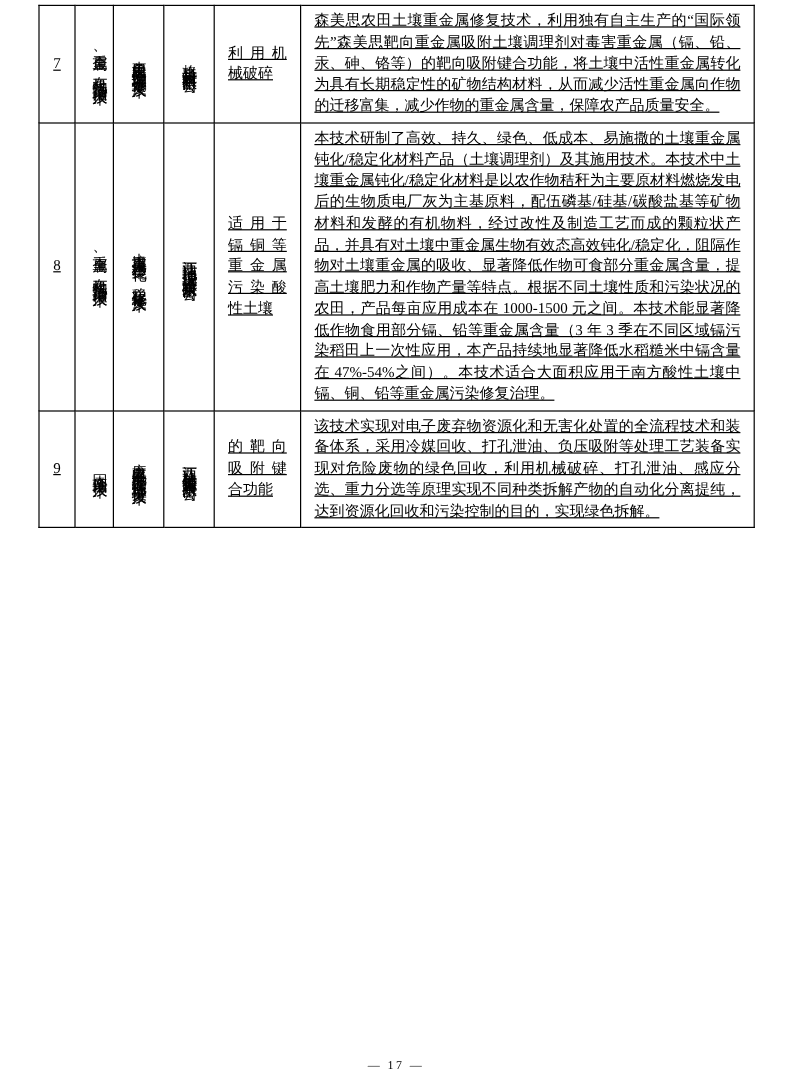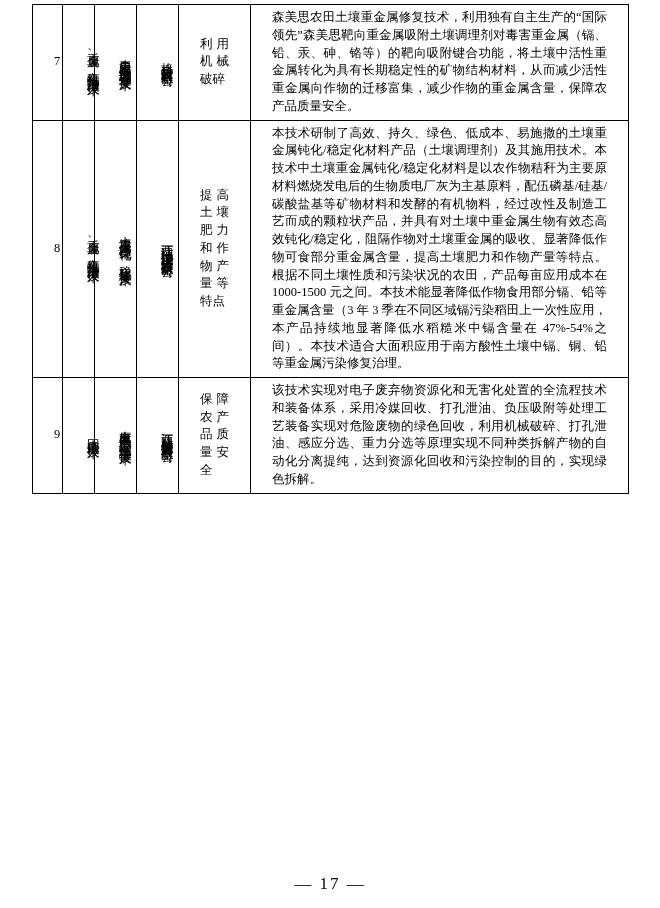--- a/index.html
+++ b/index.html
@@ -25,23 +25,24 @@
     position: absolute;
     left: 32px;
     top: 4px;
     width: 596px;
     border-collapse: collapse;
     table-layout: fixed;
   }
   table.doc-table td {
     border: 1px solid #000000;
     vertical-align: middle;
-    padding: 4px 21px;
+    padding: 4px 11px;
     font-size: 12.5px;
     line-height: 1.42;
+    text-decoration: underline;
   }
   
   col.c-idx { width: 30px; }
   col.c-field { width: 32px; }
   col.c-tech { width: 42px; }
   col.c-company { width: 42px; }
   col.c-scope { width: 72px; }
   col.c-desc { width: 378px; }
 
   td.idx {
@@ -77,21 +78,21 @@
     font-size: 12.5px;
     line-height: 1.6;
     padding: 6px 6px;
   }
   .footer {
     position: absolute;
     left: 0;
     right: 0;
     bottom: 14px;
     text-align: center;
-    font-size: 17px;
+    font-size: 10px;
     letter-spacing: 2px;
   }
 </style>
 </head>
 <body>
 
 <div class="page">
 
   <table class="doc-table">
     <colgroup>
@@ -109,29 +110,29 @@
         <td class="vert"><span class="vtext">森美思农田土壤调理剂修复技术</span></td>
         <td class="vert"><span class="vtext">格丰科技材料有限公司</span></td>
         <td class="scope">利用机械破碎</td>
         <td class="desc">森美思农田土壤重金属修复技术，利用独有自主生产的“国际领先”森美思靶向重金属吸附土壤调理剂对毒害重金属（镉、铅、汞、砷、铬等）的靶向吸附键合功能，将土壤中活性重金属转化为具有长期稳定性的矿物结构材料，从而减少活性重金属向作物的迁移富集，减少作物的重金属含量，保障农产品质量安全。</td>
       </tr>
       <tr>
         <td class="idx">8</td>
         <td class="vert"><span class="vtext">重金属、有机物污染治理技术</span></td>
         <td class="vert"><span class="vtext">土壤重金属污染钝化/稳定化修复技术</span></td>
         <td class="vert"><span class="vtext">江西洁地环境治理生态科技有限公司</span></td>
-        <td class="scope">提高土壤肥力和作物产量等特点</td>
+        <td class="scope">适用于镉铜等重金属污染酸性土壤</td>
         <td class="desc">本技术研制了高效、持久、绿色、低成本、易施撒的土壤重金属钝化/稳定化材料产品（土壤调理剂）及其施用技术。本技术中土壤重金属钝化/稳定化材料是以农作物秸秆为主要原材料燃烧发电后的生物质电厂灰为主基原料，配伍磷基/硅基/碳酸盐基等矿物材料和发酵的有机物料，经过改性及制造工艺而成的颗粒状产品，并具有对土壤中重金属生物有效态高效钝化/稳定化，阻隔作物对土壤重金属的吸收、显著降低作物可食部分重金属含量，提高土壤肥力和作物产量等特点。根据不同土壤性质和污染状况的农田，产品每亩应用成本在 1000-1500 元之间。本技术能显著降低作物食用部分镉、铅等重金属含量（3 年 3 季在不同区域镉污染稻田上一次性应用，本产品持续地显著降低水稻糙米中镉含量在 47%-54%之间）。本技术适合大面积应用于南方酸性土壤中镉、铜、铅等重金属污染修复治理。</td>
       </tr>
       <tr>
         <td class="idx">9</td>
         <td class="vert"><span class="vtext">固废治理技术</span></td>
         <td class="vert"><span class="vtext">废弃电器电子产品绿色循环关键技术</span></td>
         <td class="vert"><span class="vtext">江西格林美资源循环有限公司</span></td>
-        <td class="scope">保障农产品质量安全</td>
+        <td class="scope">的靶向吸附键合功能</td>
         <td class="desc">该技术实现对电子废弃物资源化和无害化处置的全流程技术和装备体系，采用冷媒回收、打孔泄油、负压吸附等处理工艺装备实现对危险废物的绿色回收，利用机械破碎、打孔泄油、感应分选、重力分选等原理实现不同种类拆解产物的自动化分离提纯，达到资源化回收和污染控制的目的，实现绿色拆解。</td>
       </tr>
     </tbody>
   </table>
 
   <div class="footer">— 17 —</div>
 
 </div>
 
 </body></html>

